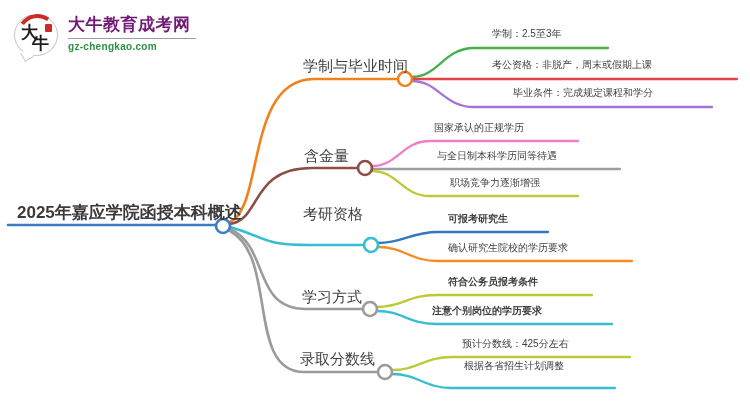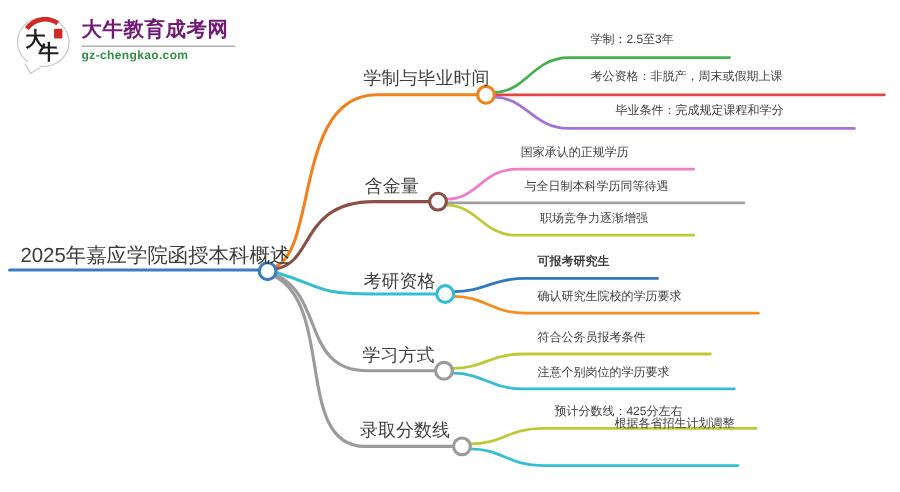--- a/index.html
+++ b/index.html
@@ -78,35 +78,35 @@
     <div class="badge-seal"></div>
     <div class="badge-tail"></div>
   </div>
   <div class="logo-text">
     <div class="site-name">大牛教育成考网</div>
     <div class="logo-divider"></div>
     <div class="site-url">gz-chengkao.com</div>
   </div>
 </div>
 
-<div class="lbl root-lbl" style="left:17px;top:203px;">2025年嘉应学院函授本科概述</div>
+<div class="lbl root-lbl" style="left:17px;top:203px;font-weight:bold;">2025年嘉应学院函授本科概述</div>
 
 <div class="lbl branch-lbl" style="left:303px;top:57px;">学制与毕业时间</div>
 <div class="lbl" style="left:492px;top:28px;">学制：2.5至3年</div>
 <div class="lbl" style="left:492px;top:59px;">考公资格：非脱产，周末或假期上课</div>
 <div class="lbl" style="left:513px;top:87px;">毕业条件：完成规定课程和学分</div>
 
 <div class="lbl branch-lbl" style="left:304px;top:147px;">含金量</div>
 <div class="lbl" style="left:434px;top:122px;">国家承认的正规学历</div>
 <div class="lbl" style="left:437px;top:150px;">与全日制本科学历同等待遇</div>
 <div class="lbl" style="left:434px;top:177px;margin-left:16px;">职场竞争力逐渐增强</div>
 
-<div class="lbl branch-lbl" style="left:303px;top:226px;">考研资格</div>
+<div class="lbl branch-lbl" style="left:303px;top:205px;">考研资格</div>
 <div class="lbl" style="left:448px;top:213px;font-weight:bold;">可报考研究生</div>
 <div class="lbl" style="left:448px;top:242px;text-align:right;">确认研究生院校的学历要求</div>
 
 <div class="lbl branch-lbl" style="left:302px;top:288px;">学习方式</div>
-<div class="lbl" style="left:448px;top:276px;">符合公务员报考条件</div>
-<div class="lbl" style="left:448px;top:305px;">注意个别岗位的学历要求</div>
+<div class="lbl" style="left:448px;top:276px;font-weight:bold;">符合公务员报考条件</div>
+<div class="lbl" style="left:432px;top:305px;font-weight:bold;">注意个别岗位的学历要求</div>
 
 <div class="lbl branch-lbl" style="left:300px;top:350px;">录取分数线</div>
 <div class="lbl" style="left:462px;top:338px;">预计分数线：425分左右</div>
-<div class="lbl" style="left:464px;top:348px;margin-left:48px;">根据各省招生计划调整</div>
+<div class="lbl" style="left:464px;top:360px;">根据各省招生计划调整</div>
 
 </body></html>

